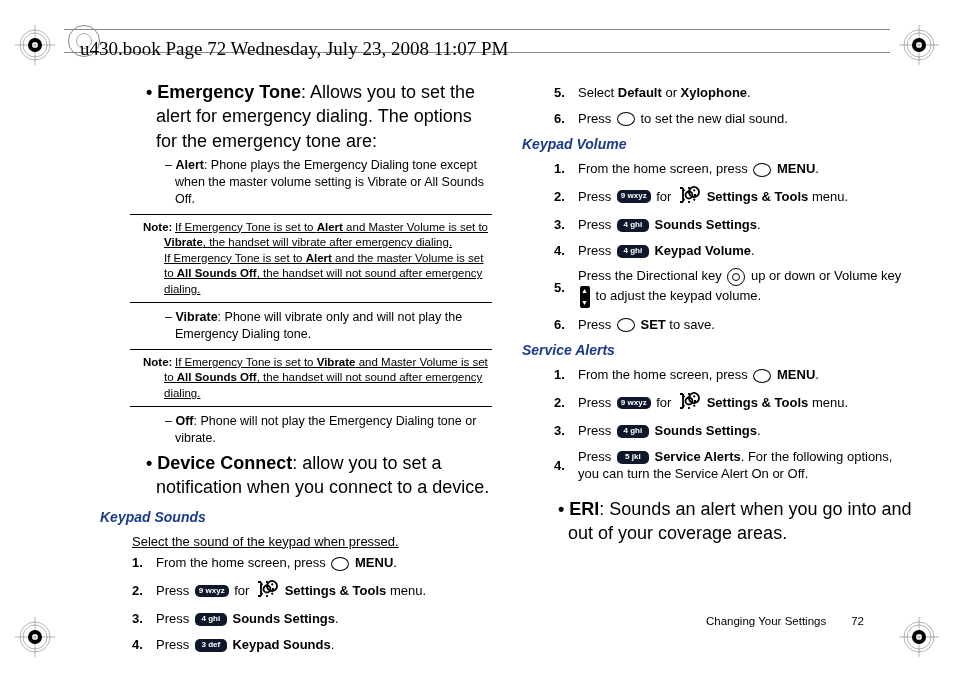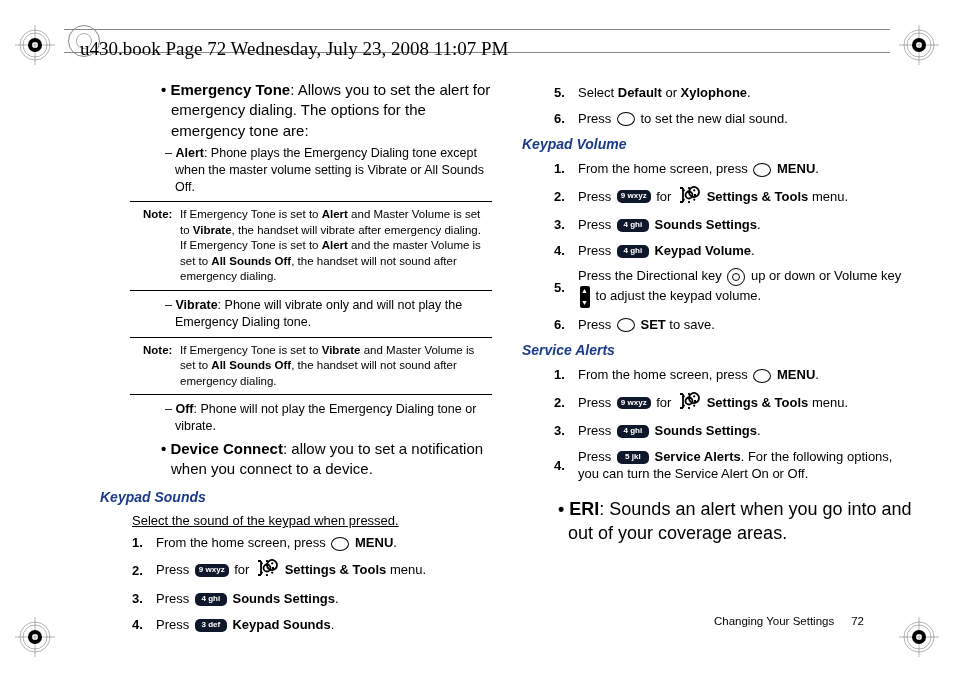--- a/index.html
+++ b/index.html
@@ -37,26 +37,26 @@
     right: 40px;
     display: flex;
     gap: 30px;
   }
   .column {
     flex: 1;
     font-size: 12px;
     line-height: 1.35;
   }
   .bullet-item {
-    margin-left: 71px;
+    margin-left: 56px;
     text-indent: -10px;
     margin-bottom: 4px;
     font-family: Arial, sans-serif;
     font-stretch: condensed;
-    font-size: 15px;
+    font-size: 18px;
   }
   .bullet-item::before {
     content: "• ";
     font-weight: bold;
   }
   .sub-item {
     margin-left: 75px;
     text-indent: -10px;
     margin-bottom: 4px;
     font-family: Arial, sans-serif;
@@ -73,21 +73,22 @@
     font-family: Arial, sans-serif;
     font-stretch: condensed;
   }
   .note-label {
     font-weight: bold;
     float: left;
     width: 32px;
     padding-left: 13px;
   }
   .note-body {
-    margin-left: 50px;
+    margin-left: 34px;
+    text-decoration: underline;
   }
   .section-heading {
     color: #1a3a8a;
     font-weight: bold;
     font-style: italic;
     font-size: 14px;
     margin: 8px 0 6px 0;
   }
   .body-text {
     margin: 4px 0 4px 32px;
@@ -184,21 +185,21 @@
     font-stretch: condensed;
     margin-top: 14px;
   }
   .bullet2::before { content: "• "; font-weight: bold; }
   .footer {
     position: absolute;
     bottom: 55px;
     right: 90px;
     font-size: 11.5px;
   }
-  .footer .pg { margin-left: 17px; text-align: center; }
+  .footer .pg { margin-left: 25px; text-align: center; }
   b { font-weight: bold; }
   .header-circle {
     position: absolute;
     top: 25px;
     left: 68px;
     width: 30px;
     height: 30px;
     border: 1px solid #888;
     border-radius: 50%;
   }

